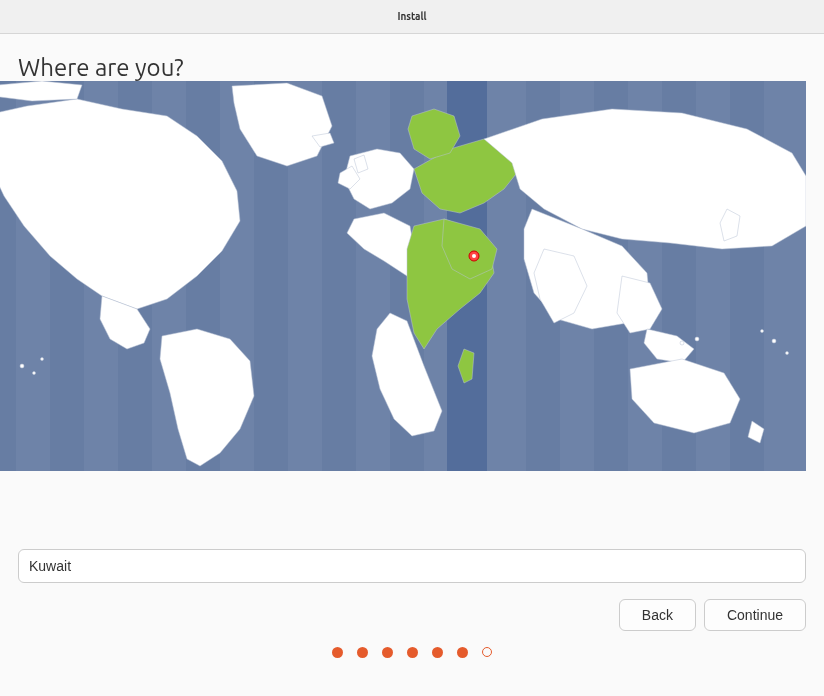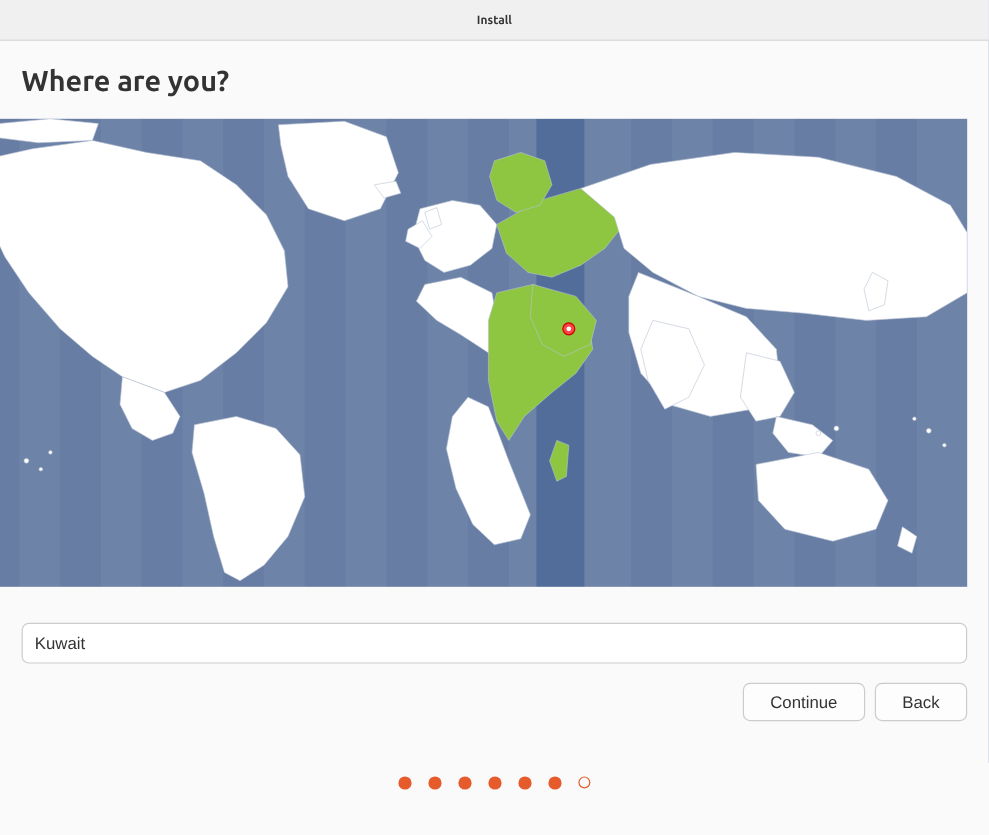--- a/index.html
+++ b/index.html
@@ -23,23 +23,22 @@
       justify-content: center;
       font-size: 10px;
       font-weight: 600;
       color: #333;
     }
     .content {
       padding: 20px 18px 0 18px;
     }
     .heading {
       font-size: 24px;
-      font-weight: 700;
-      color: #333;
-      margin-bottom: 18px;
+      font-weight: 400;
+      color: #333;
     }
     .map-container {
       width: 824px;
       height: 390px;
       margin-left: -18px;
       background: #6e83a8;
       position: relative;
       overflow: hidden;
     }
     .map-svg {
@@ -78,20 +77,21 @@
     }
     .location-input {
       width: 100%;
       padding: 8px 10px;
       font-size: 14px;
       border: 1px solid #ccc;
       border-radius: 6px;
       background: #fff;
       color: #333;
       outline: none;
+      margin-top: 48px;
     }
     .button-row {
       display: flex;
       justify-content: flex-end;
       gap: 8px;
       margin-top: 16px;
     }
     .btn {
       padding: 7px 22px;
       font-size: 14px;
@@ -213,22 +213,22 @@
     </g>
   </svg>
 </div>
 
 <div class="content">
   <div class="location-row">
     <input type="text" class="location-input" value="Kuwait" style="">
   </div>
 
   <div class="button-row">
+    <button class="btn">Back</button>
     <button class="btn">Continue</button>
-    <button class="btn">Back</button>
   </div>
 </div>
 
 <div class="step-indicator">
   <div class="dot"></div>
   <div class="dot"></div>
   <div class="dot"></div>
   <div class="dot"></div>
   <div class="dot"></div>
   <div class="dot"></div>

